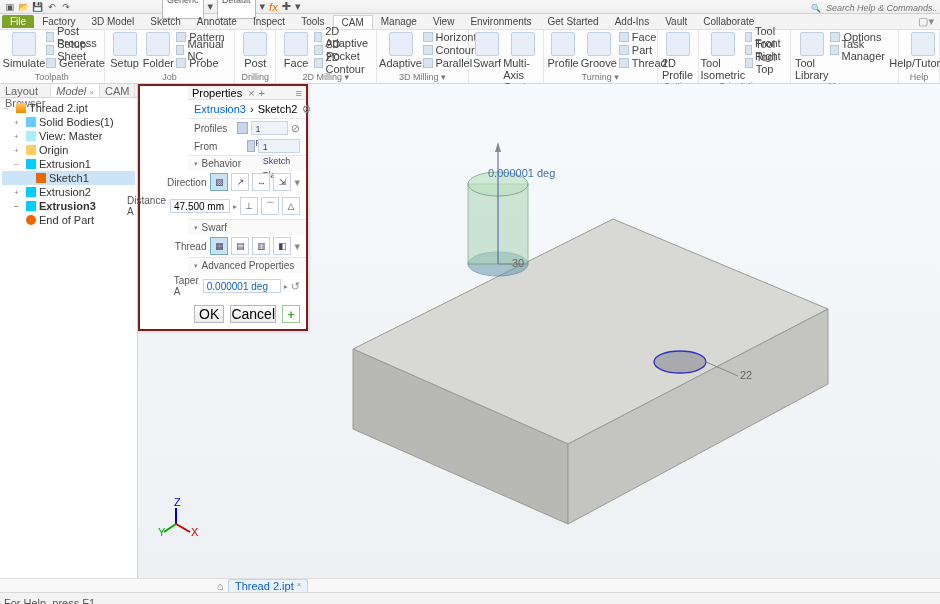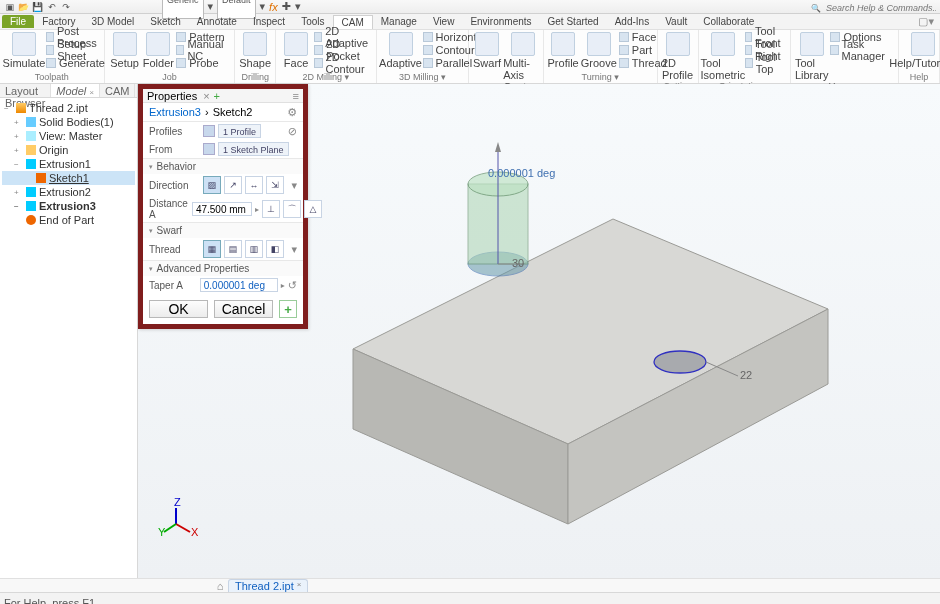--- a/index.html
+++ b/index.html
@@ -38,44 +38,44 @@
 .leftpanes { width: 138px; background: #fff; border-right: 1px solid #d8d8d8; display:flex; flex-direction:column;}
 .panetabs { height: 14px; background:#f3f3f3; display:flex; border-bottom:1px solid #d8d8d8; font-size:9px;}
 .panetabs .pt { padding:1px 5px; color:#666; border-right:1px solid #e0e0e0;}
 .panetabs .pt.active { background:#fff;font-style:italic;}
 .panetabs .pt .x { margin-left:3px; color:#999; font-size:8px;}
 
 .tree { padding:3px 2px; font-size:10px; color:#333;}
 .tree .node { padding:1px 0 1px 2px; display:flex; align-items:center; gap:3px; cursor:pointer;}
 .tree .node.ind1 { padding-left:12px;}
 .tree .node.ind2 { padding-left:22px;}
-.tree .node.sel { background:#cce4f7;text-decoration:underline;}
+.tree .node.sel { background:#cce4f7;}
 .tree .node.bold { font-weight:bold;}
 .tree .ti { width:10px; height:10px; display:inline-block;}
 .tree .ti.part{ background:linear-gradient(#fc6,#e80);}
 .tree .ti.body{ background:#6cf;}
 .tree .ti.view{ background:#aef;}
 .tree .ti.org{ background:#fc6;}
 .tree .ti.ext{ background:#0cf;}
 .tree .ti.sk{ background:#e60;}
 .tree .ti.end{ background:#e60; border-radius:50%;}
 .tree .tg { width:9px; color:#888; font-size:8px;}
 
 
-.props { position:absolute; left:138px; top:84px; width:170px; background:#fff; border:5px solid #7f1d1d; box-shadow:1px 1px 3px rgba(0,0,0,.15);}
+.props { position:absolute; left:138px; top:84px; width:170px; background:#fff; border:2px solid #7f1d1d; box-shadow:1px 1px 3px rgba(0,0,0,.15);padding-left:48px;}
 .props .phead { height:14px; background:#f5f5f5; border-bottom:1px solid #e0e0e0; display:flex; align-items:center; padding:0 4px; font-size:9px;}
 .props .phead .x { margin-left:6px; color:#888;}
 .props .phead .pl { margin-left:auto; color:#888;}
 .props .crumb { height:18px; display:flex; align-items:center; padding:0 6px; font-size:10px; gap:4px;}
 .props .crumb .lk { color:#0066cc; cursor:pointer;}
 .props .crumb .opt { margin-left:auto; color:#888;}
 .props .sect { border-top:1px solid #e8e8e8;}
 .props .shead { background:#fafafa; padding:2px 6px; font-size:10px; color:#555; display:flex; align-items:center; gap:4px;}
 .props .shead::before { content:"▾"; font-size:7px; color:#888;}
-.props .row { display:flex; align-items:center; padding:2px 6px; gap:4px; min-height:18px;}
+.props .row { display:flex; align-items:center; padding:2px 6px; gap:4px; min-height:18px;justify-content:flex-end;}
 .props .row .lbl { width:50px; font-size:10px; color:#555;}
 .props .row .val { flex:1; display:flex; align-items:center; gap:3px;}
 .props .row .pill { background:#eef3f9; border:1px solid #c8d4e4; padding:0 4px; font-size:9px; color:#446; height:14px; line-height:14px;}
 .props .row .pic { width:12px;height:12px;background:#c8d8ec;border:1px solid #aac;}
 .props .tbtn { width:18px;height:18px; border:1px solid #c8d4e4; background:#fff; display:inline-flex; align-items:center; justify-content:center; font-size:9px; color:#446; cursor:pointer;}
 .props .tbtn.active{ background:#cde1f5; border-color:#7ab;}
 .props .inp { border:1px solid #c8d4e4; padding:1px 3px; font-size:10px; width:60px; height:14px; background:#fff;}
 .props .inp.hl { color:#1060c0;}
 .props .chk { display:flex; align-items:center; gap:4px; padding:3px 6px; font-size:10px; color:#aaa;}
 .props .chk input{ width:11px;height:11px;}
@@ -188,21 +188,21 @@
             <span>Probe</span>
           </div>
         </div>
       </div>
       <div class="gname">Job</div>
     </div>
     <div class="group">
       <div class="rows">
         <div class="bigbtn">
           <div class="ic"></div>
-          <div>Shape</div>
+          <div>Post</div>
         </div>
       </div>
       <div class="gname">Drilling</div>
     </div>
     <div class="group">
       <div class="rows">
         <div class="bigbtn">
           <div class="ic"></div>
           <div>Face</div>
         </div>

